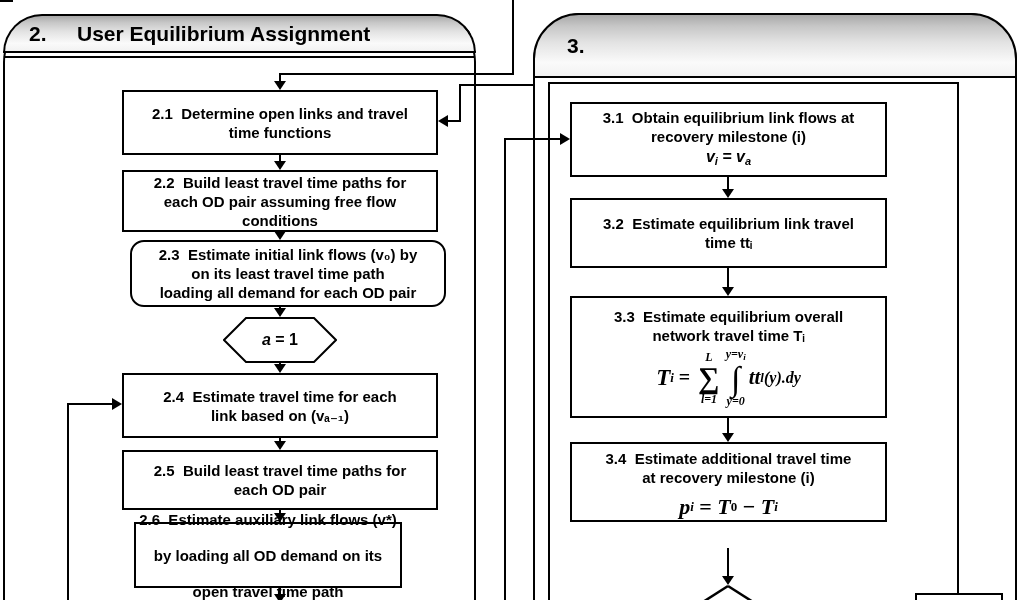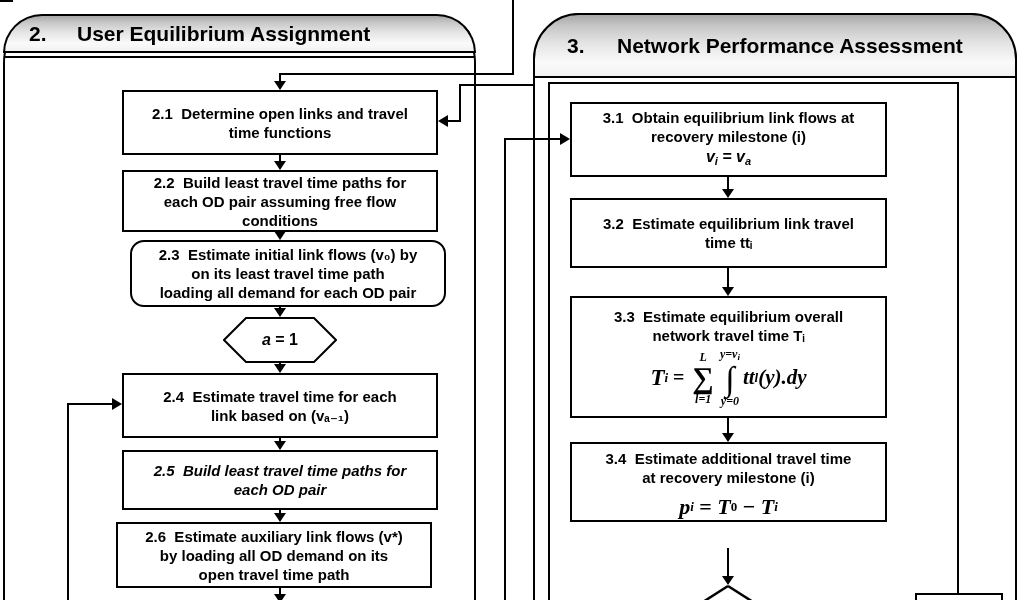--- a/index.html
+++ b/index.html
@@ -94,34 +94,33 @@
     <div class="hex-label">
       <span class="it">a</span>
         <span class="bline"> = 1</span>
     </div>
   </div>
 
   <div class="box" style="left:122px;top:373px;width:316px;height:65px;">
     <div class="bline">2.4  Estimate travel time for each</div>
     <div class="bline">link based on (vₐ₋₁)</div>
   </div>
-  <div class="box" style="left:122px;top:450px;width:316px;height:60px;font-style:italic;">
+  <div class="box" style="left:122px;top:450px;width:316px;height:60px;">
     <div class="bline">2.5  Build least travel time paths for</div>
     <div class="bline">each OD pair</div>
   </div>
-  <div class="box" style="left:116px;top:522px;width:316px;height:66px;">
+  <div class="box" style="left:134px;top:522px;width:268px;height:66px;gap:17px;">
     <div class="bline">2.6  Estimate auxiliary link flows (v*)</div>
     <div class="bline">by loading all OD demand on its</div>
     <div class="bline">open travel time path</div>
   </div>
 
   <div class="panel-outline" style="left:533px;top:13px;width:484px;height:587px;"></div>
   <div class="panel-header" style="left:533px;top:13px;width:484px;height:65px;padding-left:32px;">
     <span class="hdr-num" style="width:50px;">3.</span>
-    <span>Network Performance Assessment</span>
   </div>
   <div class="inner-rect" style="left:548px;top:82px;width:411px;height:518px;"></div>
 
   <div class="box" style="left:570px;top:102px;width:317px;height:75px;">
     <div class="bline">3.1  Obtain equilibrium link flows at</div>
     <div class="bline">recovery milestone (i)</div>
     <div class="f31">
       <span>v</span><span class="s">i</span><span class="bline"> = </span><span>v</span><span class="s">a</span>
     </div>
   </div>
@@ -141,21 +140,21 @@
         <span class="sumsym">∑</span>
         <span class="lim it">l=1</span>
       </span>
       <span class="stack">
         <span class="lim it"><span>y=v</span><span class="s">i</span></span>
         <span class="intsym">∫</span>
         <span class="lim it">y=0</span>
       </span>
       <span class="f-big it" style="font-size:21px;">tt</span>
         <span class="f-sub it">l</span>
-        <span class="f-big it" style="font-size:21px;">(y).dy</span>
+        <span class="f-big it" style="font-size:16px;">(y).dy</span>
     </div>
   </div>
   <div class="box" style="left:570px;top:442px;width:317px;height:80px;">
     <div class="bline">3.4  Estimate additional travel time</div>
     <div class="bline">at recovery milestone (i)</div>
     <div class="formula-row serif f34">
       <span class="f-big it">p</span>
         <span class="f-sub it">i</span>
         <span class="f-big bline"> = </span>
         <span class="f-big it">T</span>

